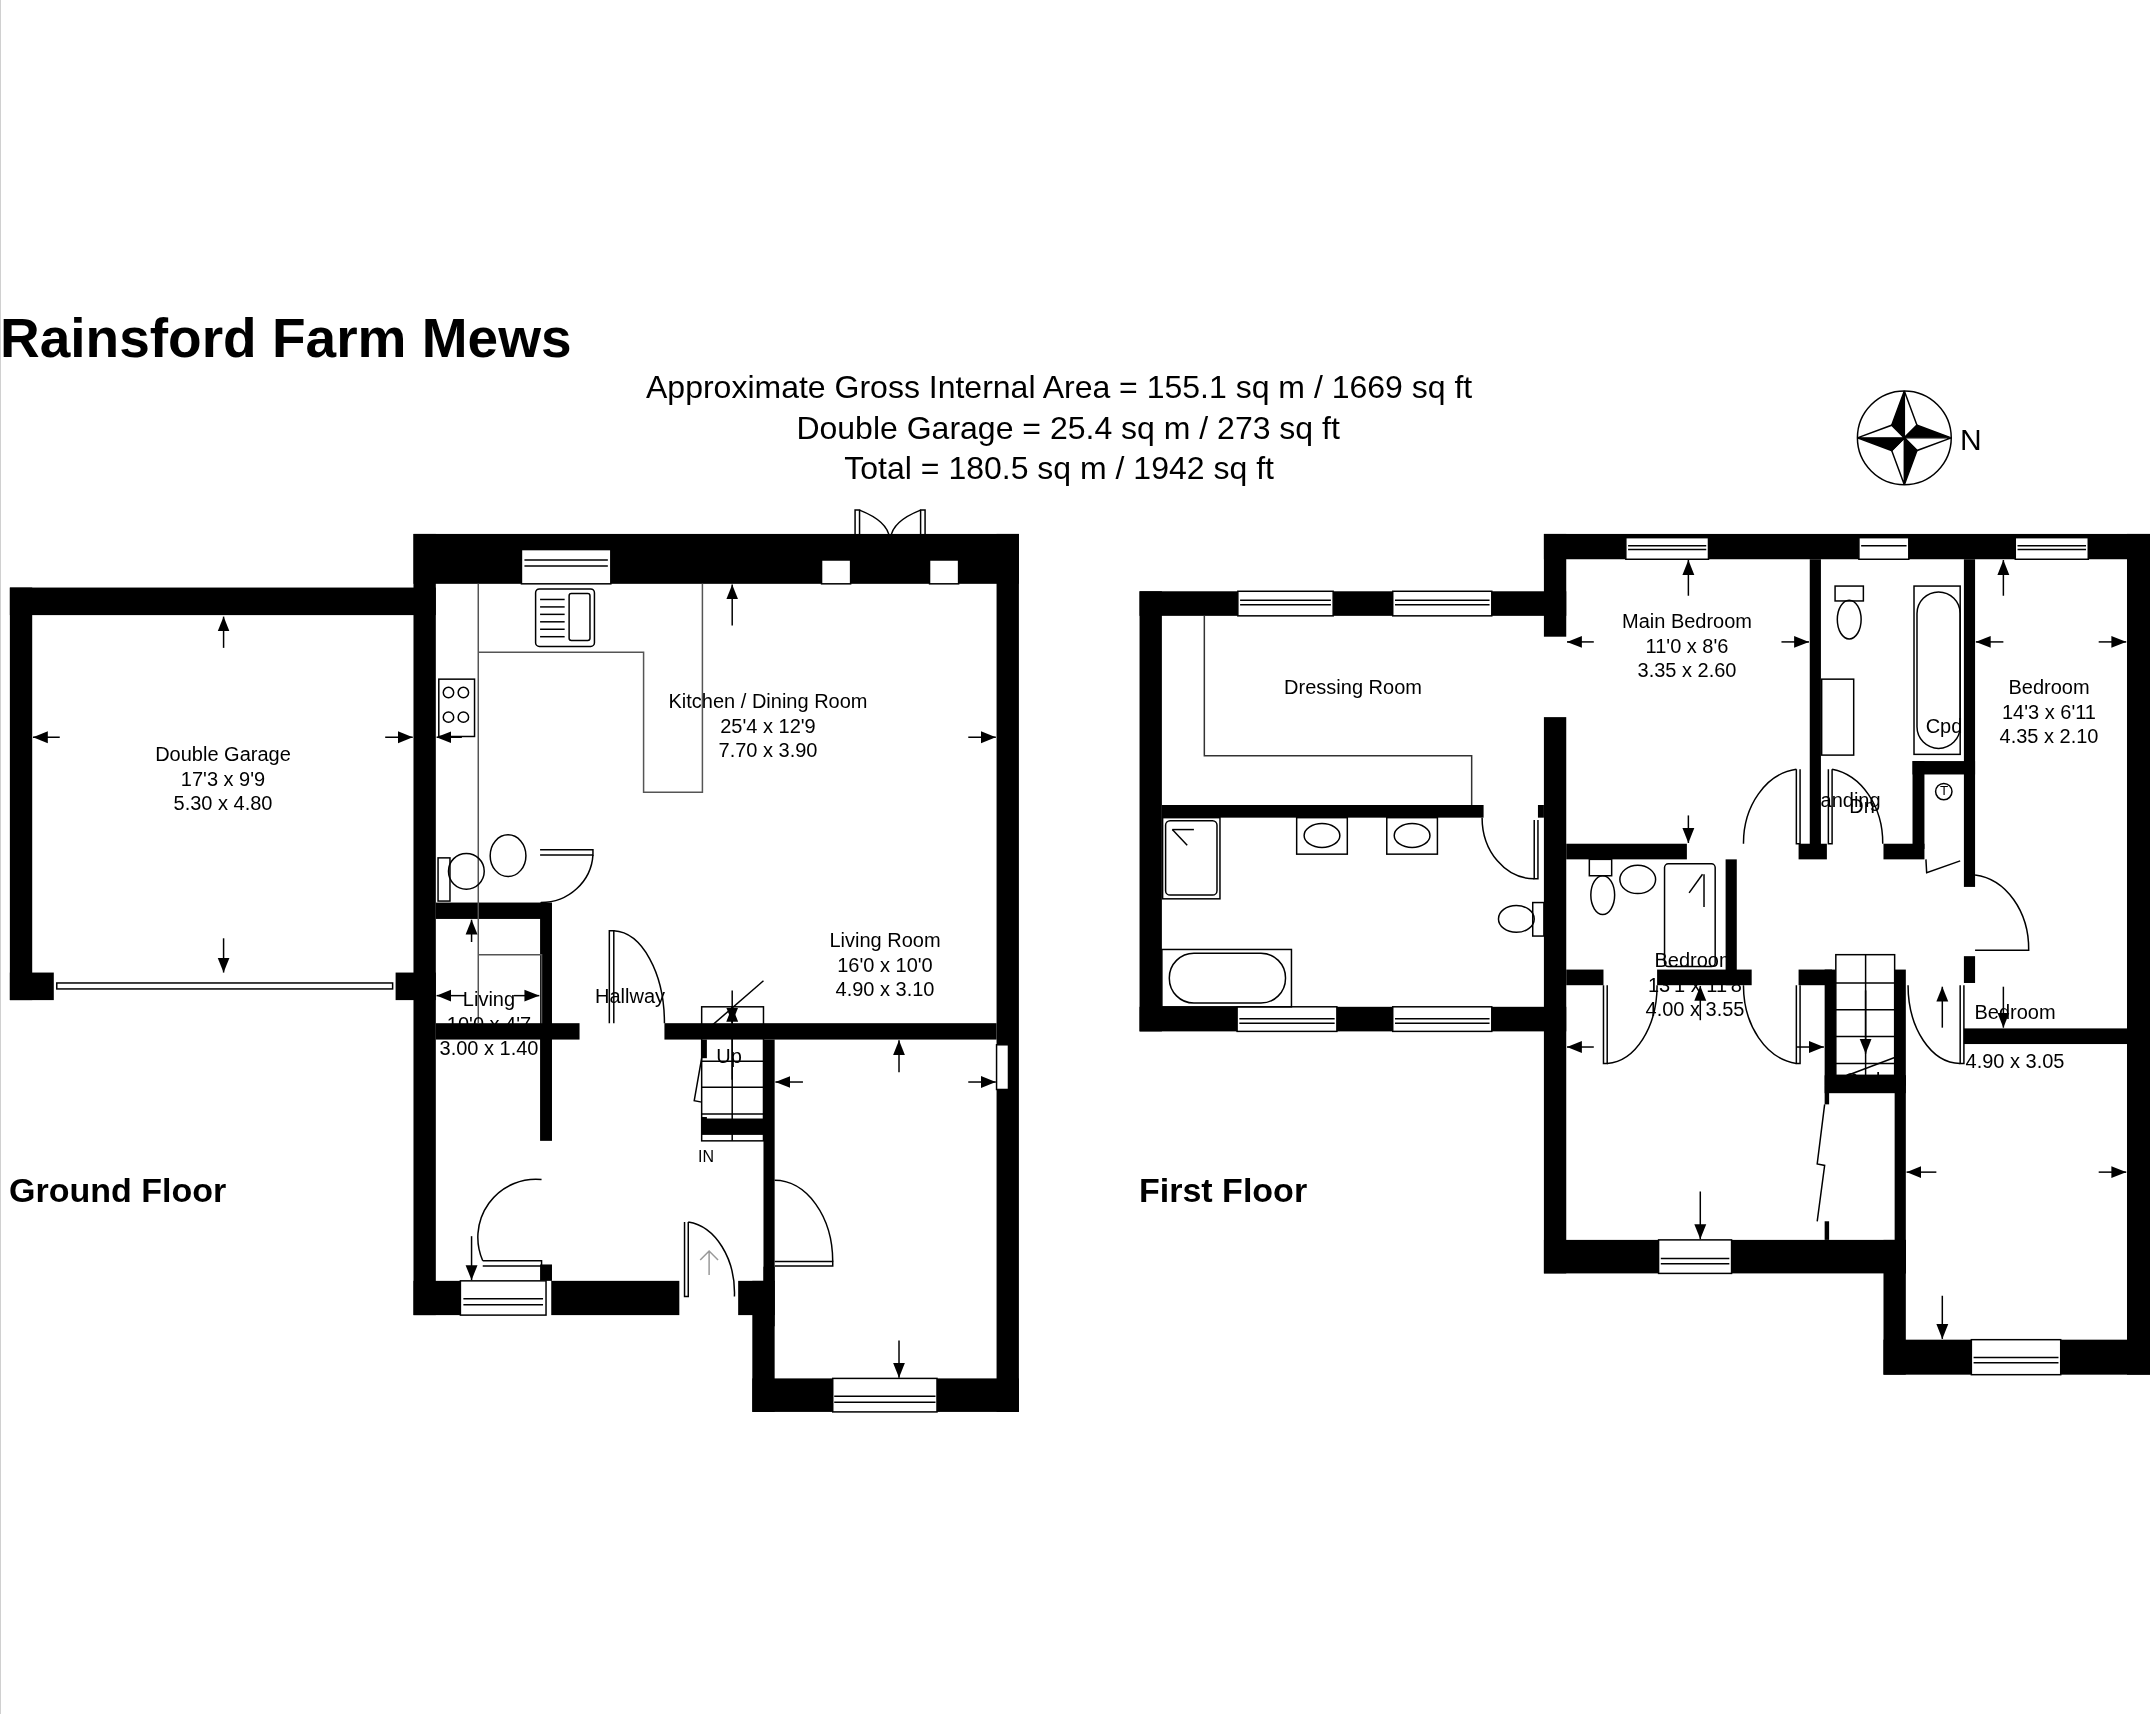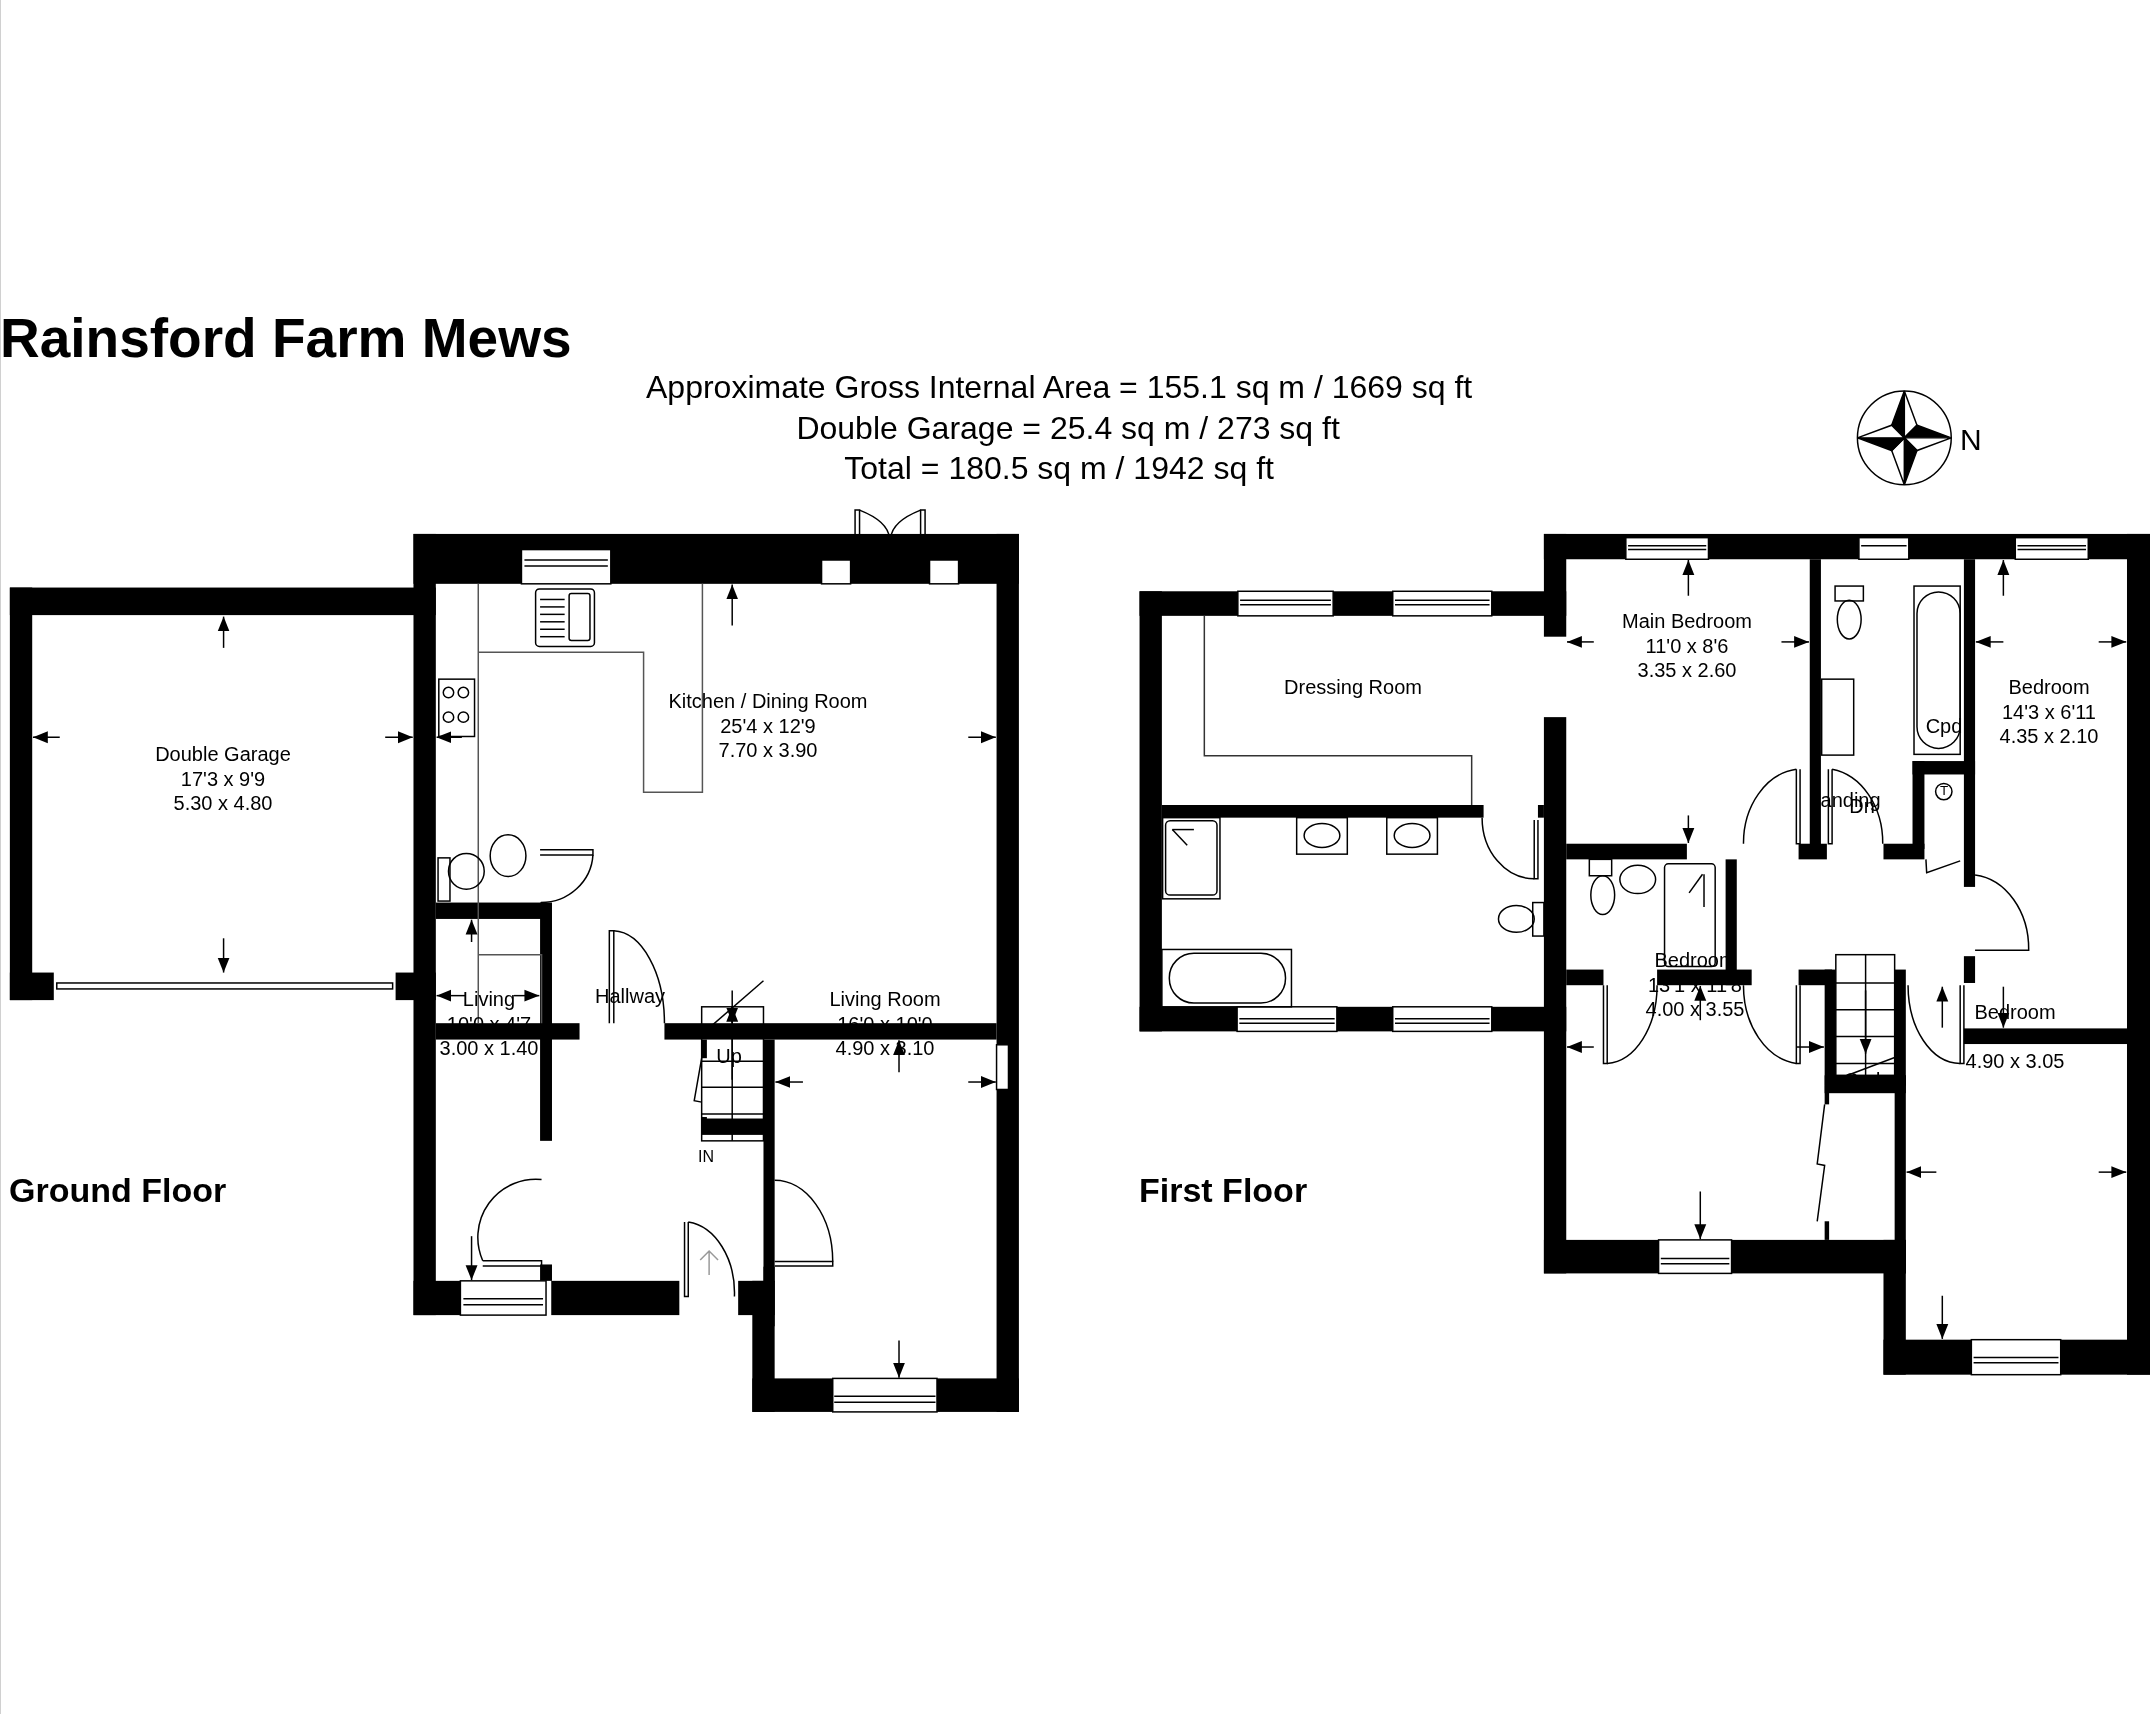--- a/index.html
+++ b/index.html
@@ -350,21 +350,21 @@
   <div>7.70 x 3.90</div>
 </div>
 <div class="room" style="left:489px; top:987px;">
   <div>Living</div>
   <div>10'0 x 4'7</div>
   <div>3.00 x 1.40</div>
 </div>
 <div class="room" style="left:630px; top:984px;">
   <div>Hallway</div>
 </div>
-<div class="room" style="left:885px; top:987px;">
+<div class="room" style="left:885px; top:928px;">
   <div>Living Room</div>
   <div>16'0 x 10'0</div>
   <div>4.90 x 3.10</div>
 </div>
 <div class="small" style="left:729px; top:1045px;">Up</div>
 <div class="small" style="left:706px; top:1148px; font-size:16px;">IN</div>
 
 <div class="room" style="left:1353px; top:675px;">
   <div>Dressing Room</div>
 </div>

